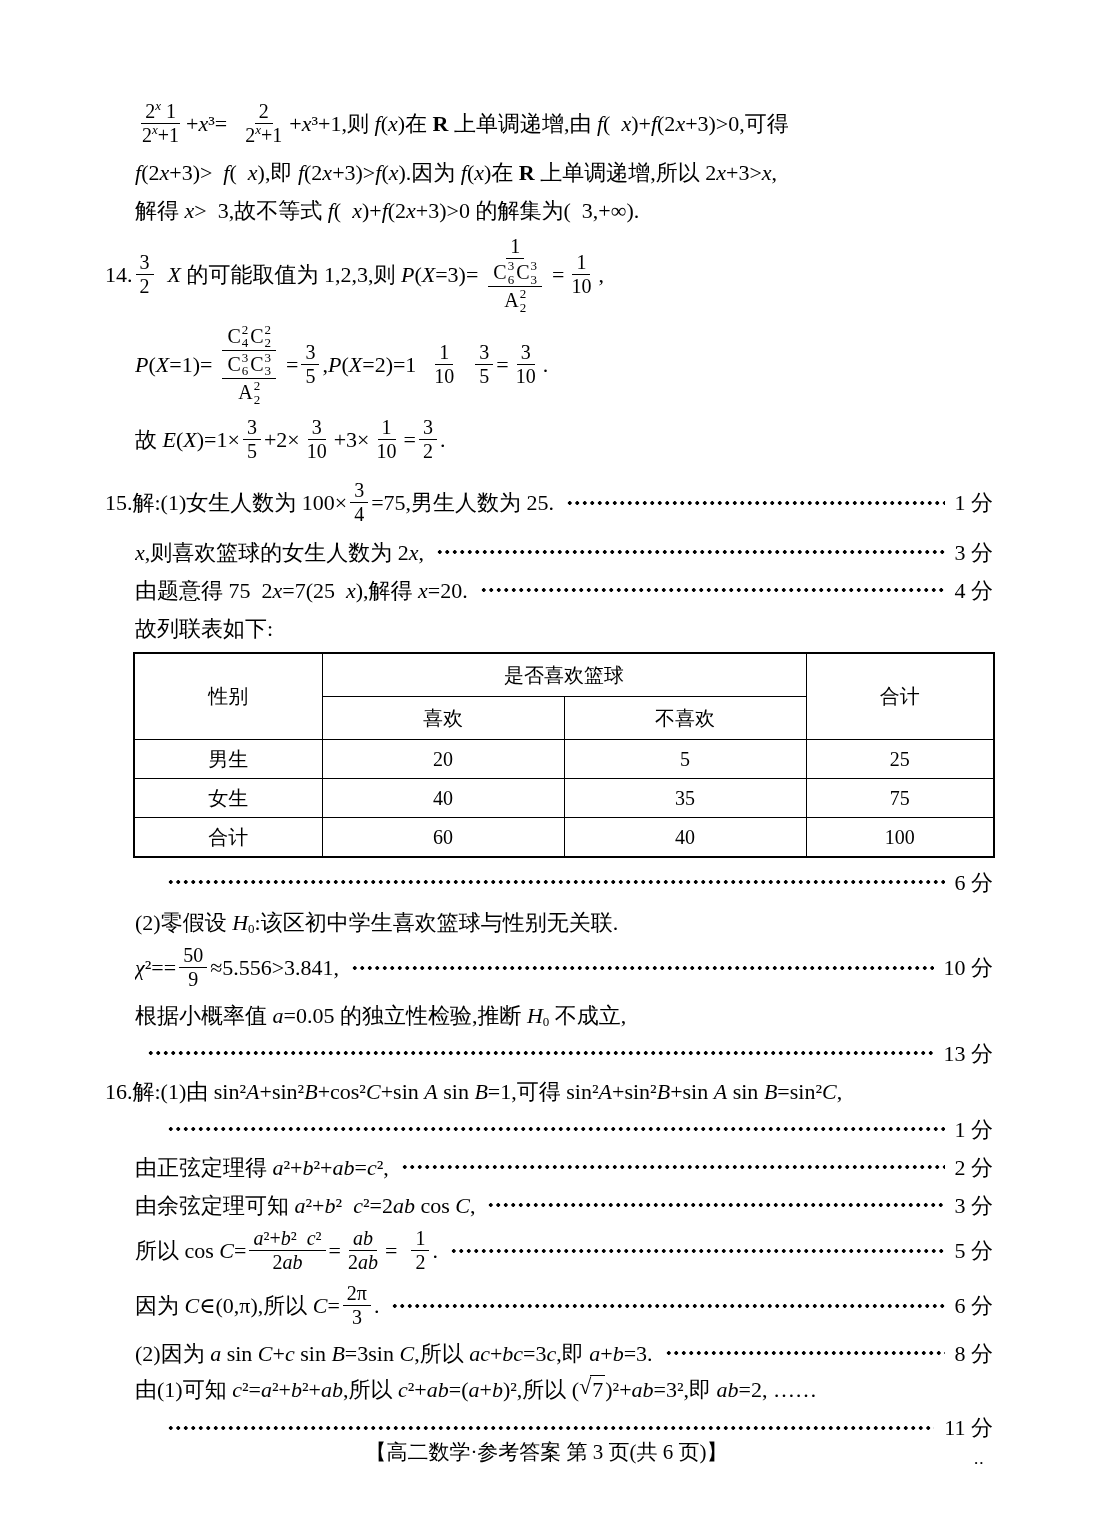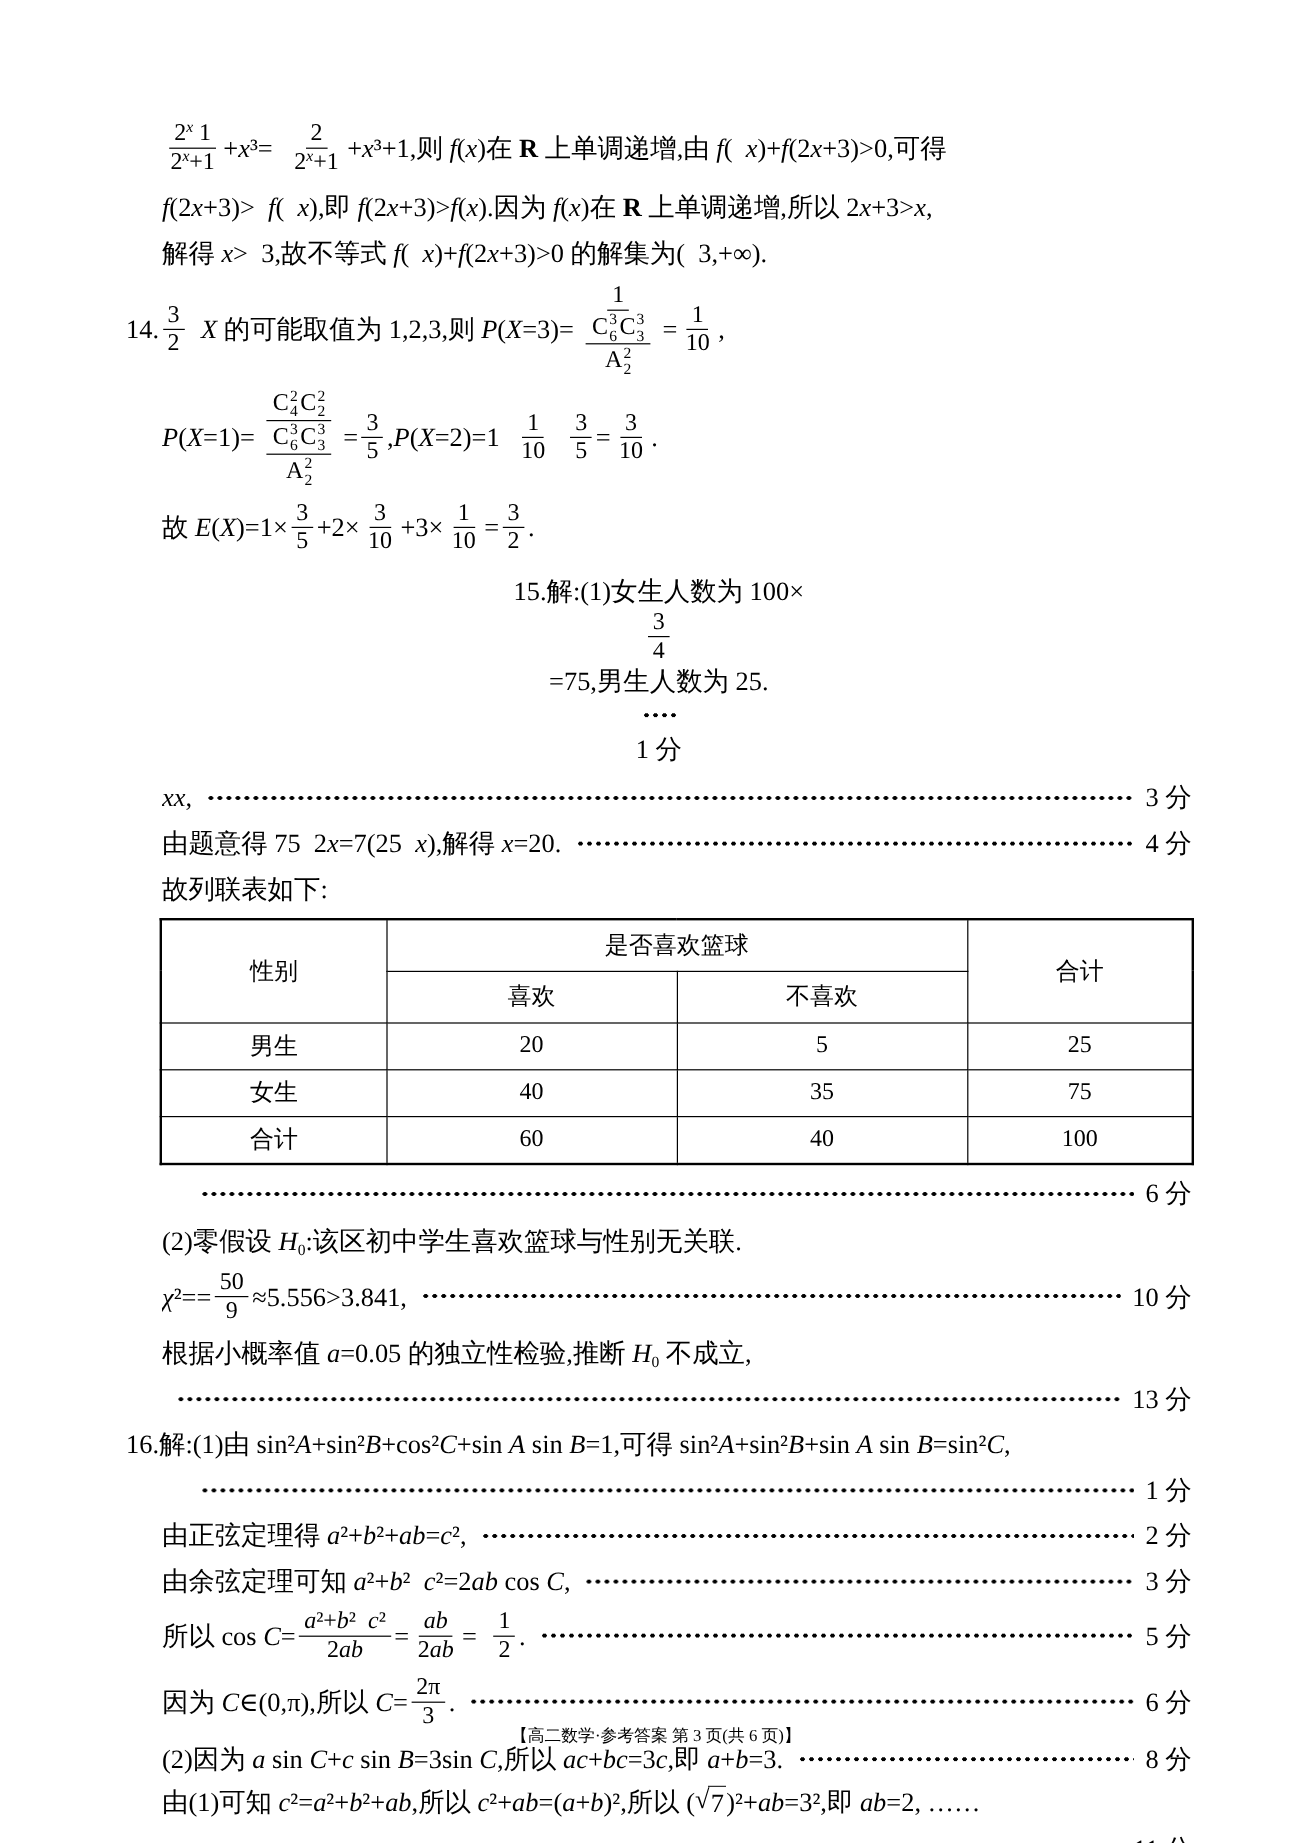--- a/index.html
+++ b/index.html
@@ -28,27 +28,27 @@
   .radicand{border-top:1.5px solid #000;margin-left:-1px;padding:0 2px;}
   .dots{flex:1 1 30px;min-width:30px;height:8px;margin:0 10px 0 12px;
         background-image:radial-gradient(circle,#000 1.7px,transparent 1.9px);
         background-size:7.5px 8px;background-repeat:repeat-x;
         background-position:left center;}
   .score{white-space:pre;flex:0 0 auto;}
   .ind0{margin-left:5px;}
   .ind1{margin-left:35px;}
   .ind2{margin-left:55px;}
   .mt8{margin-top:8px;}.mt10{margin-top:10px;}.mt12{margin-top:12px;}
-  .mt16{margin-top:16px;flex-direction:column;}
+  .mt16{margin-top:16px;}
   .ct{border-collapse:collapse;width:860px;margin:10px 0 0 33px;
       font-size:20px;text-align:center;border:2px solid #000;table-layout:fixed;}
   .ct td{border:1px solid #000;padding:0;height:38px;vertical-align:middle;}
   .ct .hrow td{height:42px;}
   .footer{position:absolute;left:0;right:0;top:1438px;text-align:center;
-      font-size:14px;}
+      font-size:21px;}
   .footmark{position:absolute;right:108px;top:1452px;font-size:13px;
       letter-spacing:2px;font-weight:bold;}
 </style>
 </head>
 <body>
 
 <div class="page">
 
   <div class="line ind1">
       <span class="frac">
@@ -351,20 +351,21 @@
         <span class="den">
           <span class="run">4</span>
         </span>
       </span>
       <span class="run">=75,男生人数为 25.</span>
       <span class="dots"></span>
       <span class="score">1 分</span>
     </div>
   <div class="line ind1 mt12">
       <span class="run it">x</span>
+      <span class="run">,则喜欢篮球的女生人数为 2</span>
       <span class="run it">x</span>
       <span class="run">,</span>
       <span class="dots"></span>
       <span class="score">3 分</span>
     </div>
   <div class="line ind1 mt10">
       <span class="run">由题意得 75  2</span>
       <span class="run it">x</span>
       <span class="run">=7(25  </span>
       <span class="run it">x</span>

